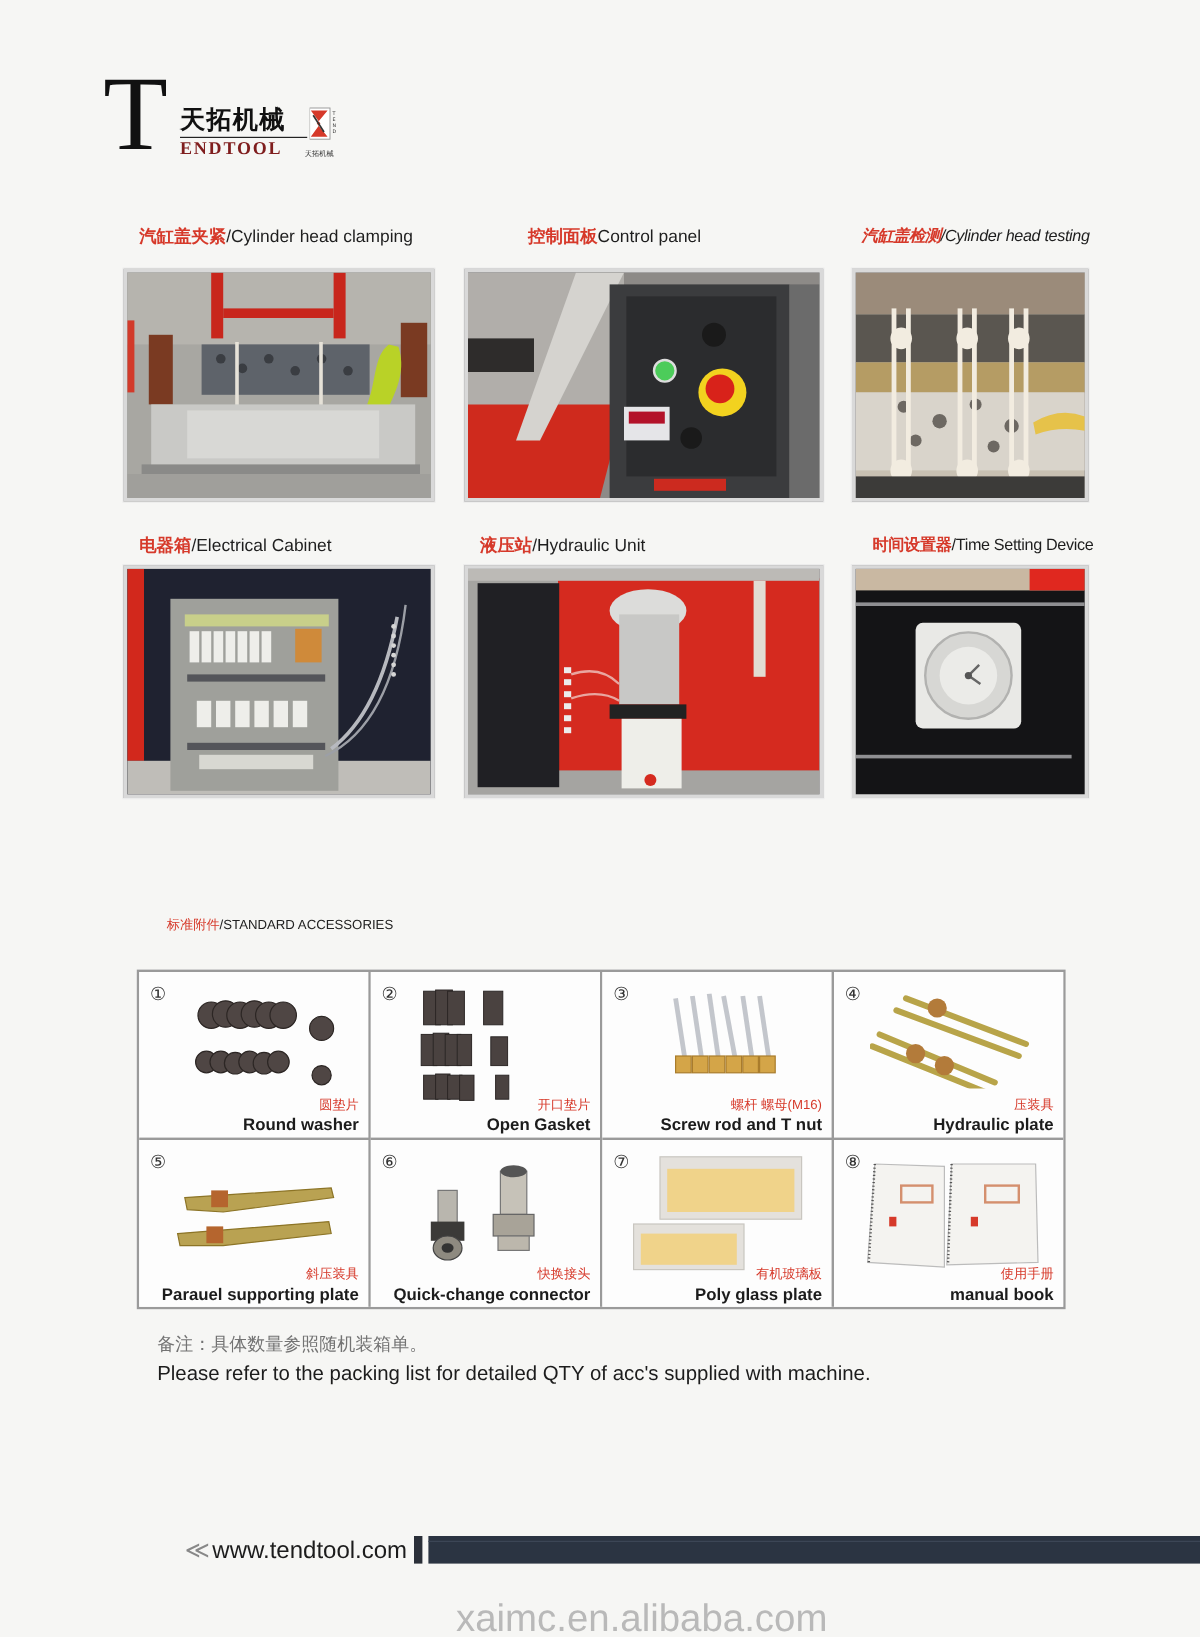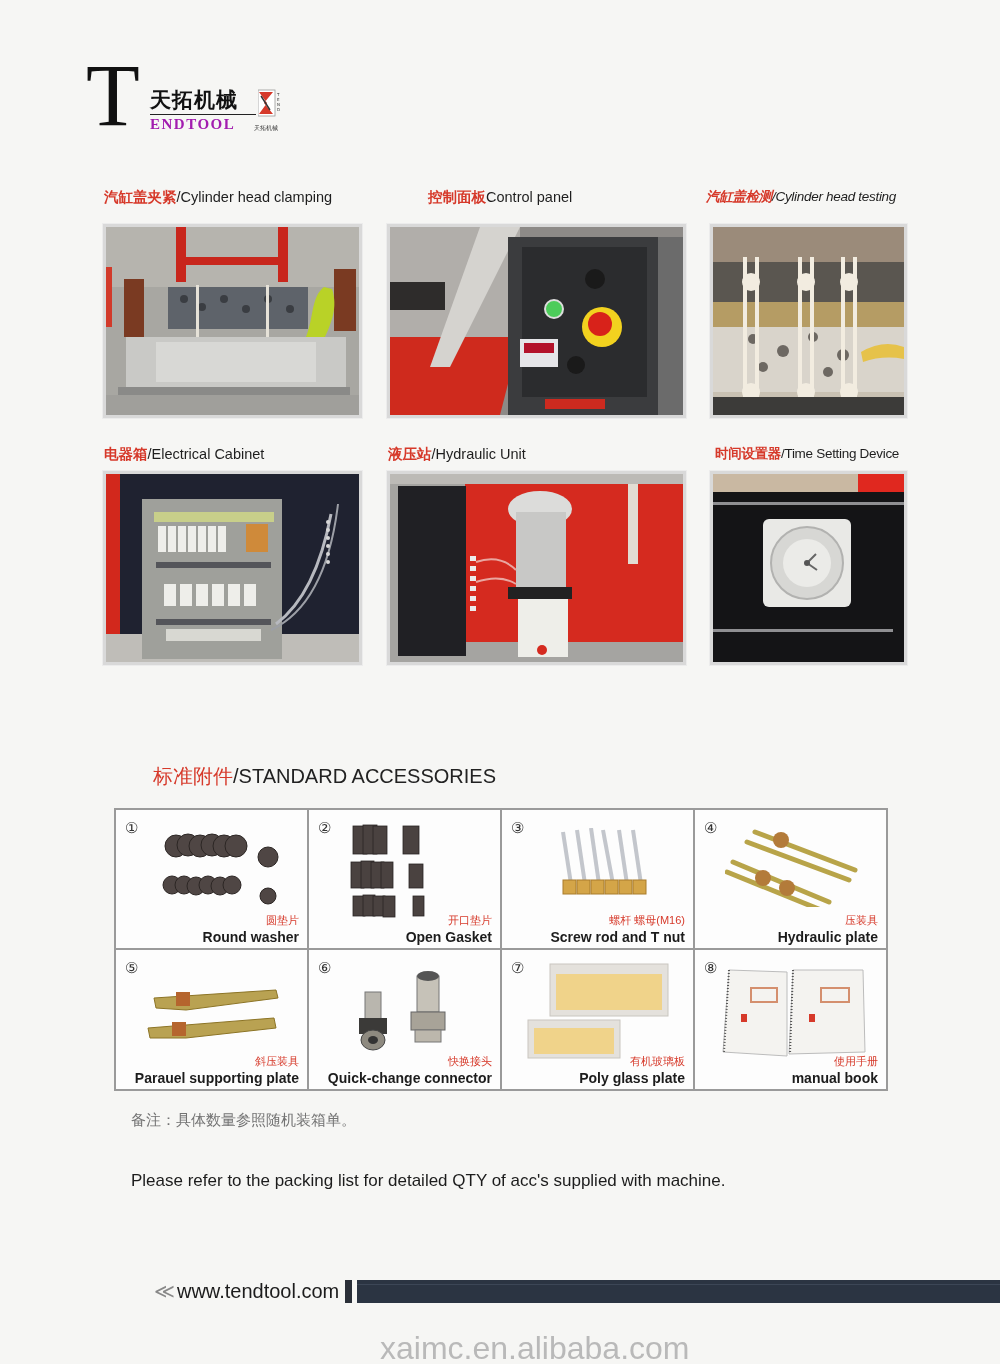--- a/index.html
+++ b/index.html
@@ -4,47 +4,47 @@
 <style>
   * { box-sizing: border-box; margin: 0; padding: 0; }
   html, body { width: 1000px; height: 1364px; background: #f6f6f4; overflow: hidden; }
   body { position: relative; font-family: "Liberation Sans", "DejaVu Sans", sans-serif; color: #1c1c1c; }
 
   
   .logo { position: absolute; left: 86px; top: 64px; width: 210px; height: 72px; }
   .logo-t { position: absolute; left: 0; top: -8px; font-family: "Liberation Serif", "DejaVu Serif", serif; font-size: 88px; line-height: 80px; color: #111; }
   .logo-cn { position: absolute; left: 64px; top: 22px; font-family: "DejaVu Sans", sans-serif; font-weight: bold; font-size: 21px; letter-spacing: 1px; color: #111; }
   .logo-rule { position: absolute; left: 64px; top: 50px; width: 106px; height: 1px; background: #222; }
-  .logo-en { position: absolute; left: 64px; top: 52px; font-family: "Liberation Serif", "DejaVu Serif", serif; font-weight: bold; font-size: 15px; letter-spacing: 1.5px; color: #a21caf; }
+  .logo-en { position: absolute; left: 64px; top: 52px; font-family: "Liberation Serif", "DejaVu Serif", serif; font-weight: bold; font-size: 15px; letter-spacing: 1.5px; color: #7f1d1d; }
   .logo-mark { position: absolute; left: 172px; top: 24px; width: 24px; height: 38px; }
   .logo-mark-sub { position: absolute; left: 168px; top: 60px; font-size: 6px; color: #333; }
 
   
-  .cap { position: absolute; font-size: 14.5px; white-space: nowrap; }
+  .cap { position: absolute; font-size: 14.5px; white-space: nowrap; margin-left: 12px; }
   .cap .cn { color: #d6392a; font-weight: bold; }
   .cap .en { color: #1e1e1e; }
 
   
   .photo { position: absolute; border: 3px solid #d9d9d9; background: #888; overflow: hidden; box-shadow: 0 0 0 1px #ececec; }
 
   
-  .acc-title { position: absolute; left: 153px; top: 763px; font-size: 20px; white-space: nowrap; }
+  .acc-title { position: absolute; left: 139px; top: 763px; font-size: 11px; white-space: nowrap; }
   .acc-title .cn { color: #d6392a; }
   .acc-title .en { color: #222; }
   .acc-grid { position: absolute; left: 114px; top: 808px; width: 774px; height: 283px; border: 2px solid #9a9a9a; display: grid; grid-template-columns: 193px 193px 193px 191px; grid-template-rows: 140px 139px; background: #fff; }
   .acc-cell { position: relative; border-right: 2px solid #9a9a9a; border-bottom: 2px solid #9a9a9a; background: #fdfdfd; overflow: hidden; }
   .acc-cell:nth-child(4n) { border-right: none; }
   .acc-cell:nth-child(n+5) { border-bottom: none; }
   .acc-num { position: absolute; left: 9px; top: 9px; font-family: "DejaVu Serif", serif; font-size: 15px; color: #333; }
   .acc-cn { position: absolute; right: 8px; bottom: 20px; font-size: 11px; color: #d6392a; }
   .acc-en { position: absolute; right: 8px; bottom: 3px; font-size: 14px; color: #1c1c1c; white-space: nowrap; font-weight: bold; }
   .acc-img { position: absolute; }
 
   .note-cn { position: absolute; left: 131px; top: 1111px; font-size: 15px; color: #737373; }
-  .note-en { position: absolute; left: 131px; top: 1135px; font-size: 17px; color: #1c1c1c; white-space: nowrap; margin-top: 36px; }
+  .note-en { position: absolute; left: 131px; top: 1135px; font-size: 17px; color: #1c1c1c; white-space: nowrap; }
 
   
   .footer-url { position: absolute; left: 154px; top: 1279px; font-size: 20px; color: #1c1c1c; white-space: nowrap; }
   .footer-url .chev { color: #888; font-size: 20px; margin-right: 2px; }
   .footer-tick { position: absolute; left: 345px; top: 1280px; width: 7px; height: 23px; background: #2a2f38; }
   .footer-bar { position: absolute; left: 357px; top: 1280px; width: 643px; height: 23px; background: #2b3442; }
   .footer-bar::after { content: ""; position: absolute; left: 0; right: 0; top: 4px; height: 1px; background: #3c4656; }
   .watermark { position: absolute; left: 380px; top: 1330px; font-size: 32px; color: #b9b9b9; white-space: nowrap; }
 </style>
 </head>

